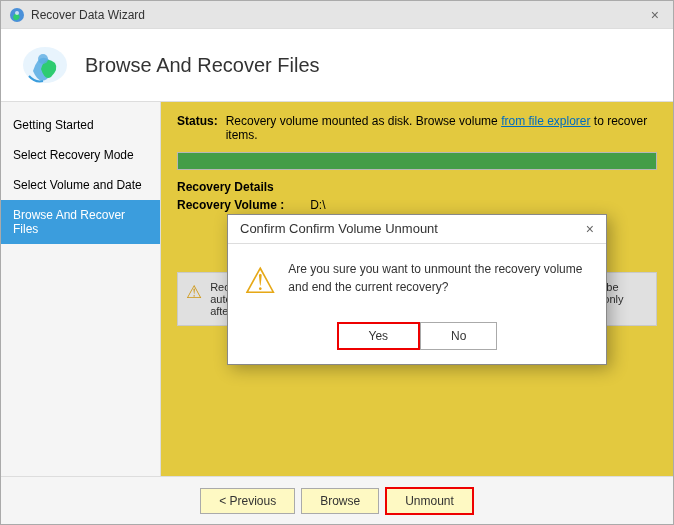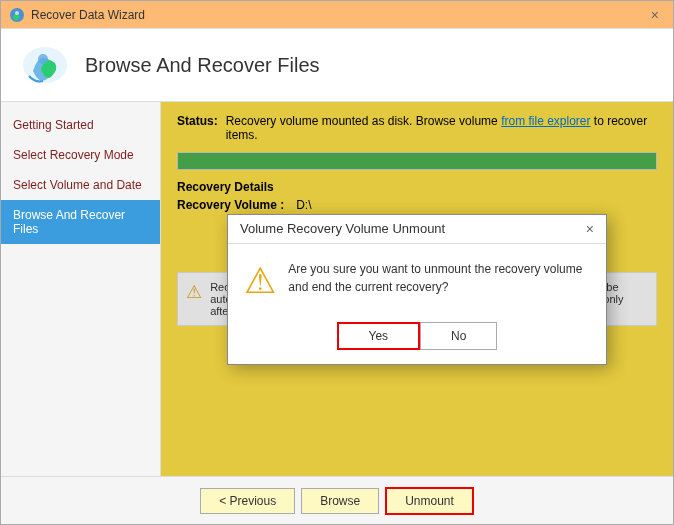--- a/index.html
+++ b/index.html
@@ -17,21 +17,21 @@
     .window {
       width: 674px;
       height: 525px;
       background: #fff;
       border: 1px solid #aaa;
       display: flex;
       flex-direction: column;
       box-shadow: 2px 2px 8px rgba(0,0,0,0.3);
     }
     .title-bar {
-      background: #fdba74;
+      background: #e5e5e5;
       border-bottom: 1px solid #ddd;
       height: 28px;
       display: flex;
       align-items: center;
       justify-content: space-between;
       padding: 8px 8px;
       flex-shrink: 0;
     }
     .title-bar-left {
       display: flex;
@@ -77,21 +77,21 @@
     .sidebar {
       width: 160px;
       background: #f5f5f5;
       border-right: 1px solid #ddd;
       flex-shrink: 0;
       padding-top: 8px;
     }
     .sidebar-item {
       padding: 8px 12px;
       font-size: 12px;
-      color: #7f1d1d;
+      color: #000000;
       cursor: pointer;
     }
     .sidebar-item.active {
       background: #3b9ddd;
       color: #fff;
     }
 
     .main-panel {
       flex: 1;
       padding: 12px 16px;
@@ -130,21 +130,21 @@
     .recovery-details {
       margin-bottom: 2px;
     }
     .recovery-details-title {
       font-weight: bold;
       margin-bottom: 4px;
       font-size: 12px;
     }
     .recovery-volume-row {
       display: flex;
-      gap: 12px;
+      gap: 26px;
       font-size: 12px;
     }
     .recovery-volume-label { font-weight: bold; }
     .recovery-volume-value {}
 
     .warning-row {
       display: flex;
       align-items: flex-start;
       gap: 8px;
       font-size: 11px;
@@ -320,21 +320,21 @@
       </div>
 
       <div class="warning-row" style="margin-top: 60px;">
         <span class="warning-icon">⚠</span>
         <span>Recovery volume will remain mounted till 1/31/2017 8:36:03 AM after which it will be automatically unmounted. Any backups scheduled to run during this time will run only after the volume is unmounted.</span>
       </div>
 
       <div class="dialog-overlay">
         <div class="dialog">
           <div class="dialog-title-bar">
-            <span class="dialog-title-text">Volume Recovery Volume Unmount</span>
+            <span class="dialog-title-text">Confirm Confirm Volume Unmount</span>
             <span class="dialog-title-close">×</span>
           </div>
           <div class="dialog-body">
             <span class="dialog-warning-icon">⚠</span>
             <span class="dialog-message">Are you sure you want to unmount the recovery volume and end the current recovery?</span>
           </div>
           <div class="dialog-footer">
             <button class="dialog-btn yes-btn">Yes</button>
             <button class="dialog-btn">No</button>
           </div>

